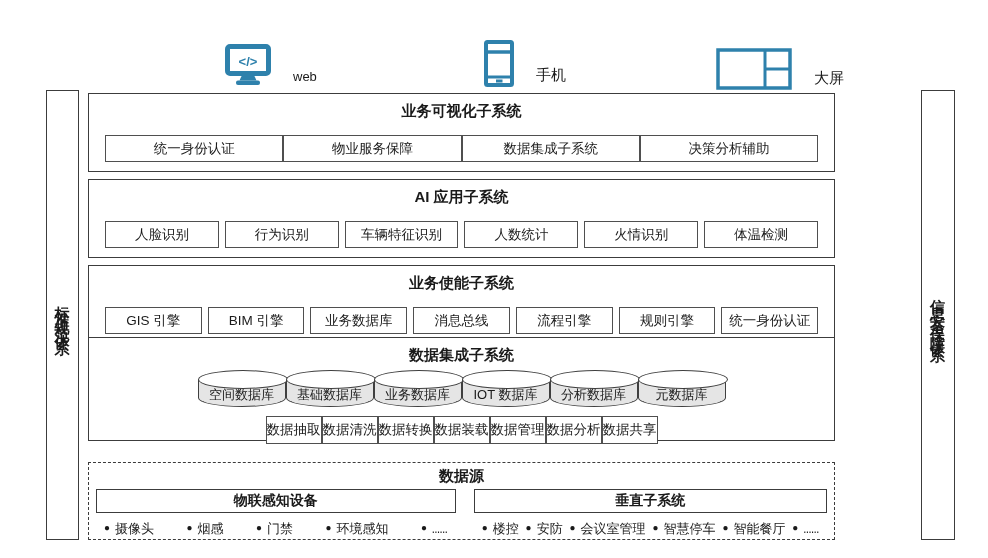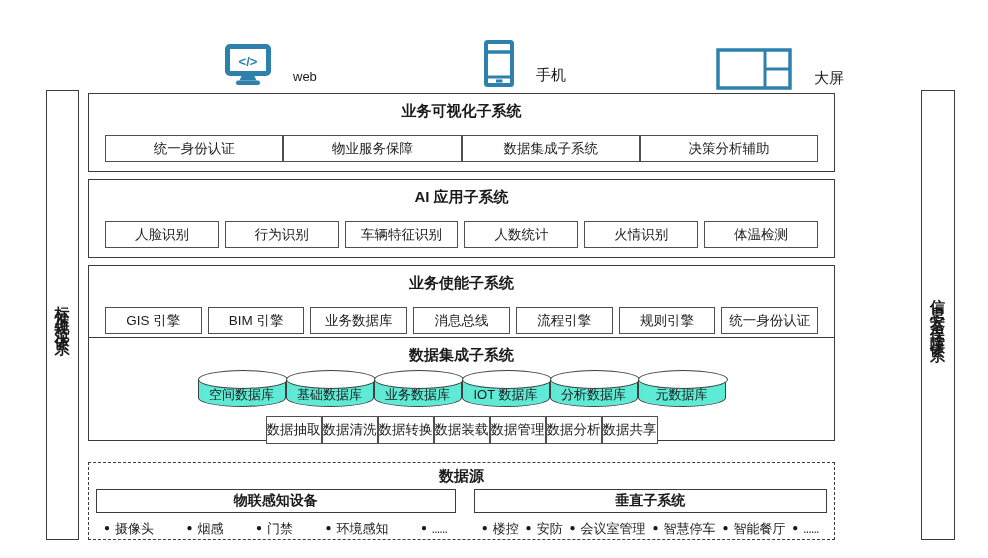--- a/index.html
+++ b/index.html
@@ -59,21 +59,21 @@
     font-size: 13.5px; white-space: nowrap; background: #fff;
   }
   .items-row.spread .item-box { width: 186px; }
   .items-row.fill .item-box { flex: 1; }
 
   
   .db-row { display: flex; justify-content: space-between; padding: 0 34px; margin-top: 14px; }
   .db {
     position: relative; width: 88px; height: 28px;
     border: 1px solid #3f3f3f; border-top: none;
-    border-radius: 0 0 44px 44px / 0 0 9px 9px; background: #5eead4;
+    border-radius: 0 0 44px 44px / 0 0 9px 9px; background: #e5e5e5;
   }
   .db::before {
     content: ""; position: absolute; top: -9px; left: -1px;
     width: calc(100% + 2px); height: 17px;
     border: 1px solid #3f3f3f; border-radius: 50%; background: #fff;
   }
   .db-label { position: relative; z-index: 1; text-align: center; font-size: 13px; padding-top: 7px; white-space: nowrap; }
   .proc-row { display: flex; padding: 0 16px; margin-top: 9px; }
   .proc-row .item-box { flex: 1; height: 28px; }
 

